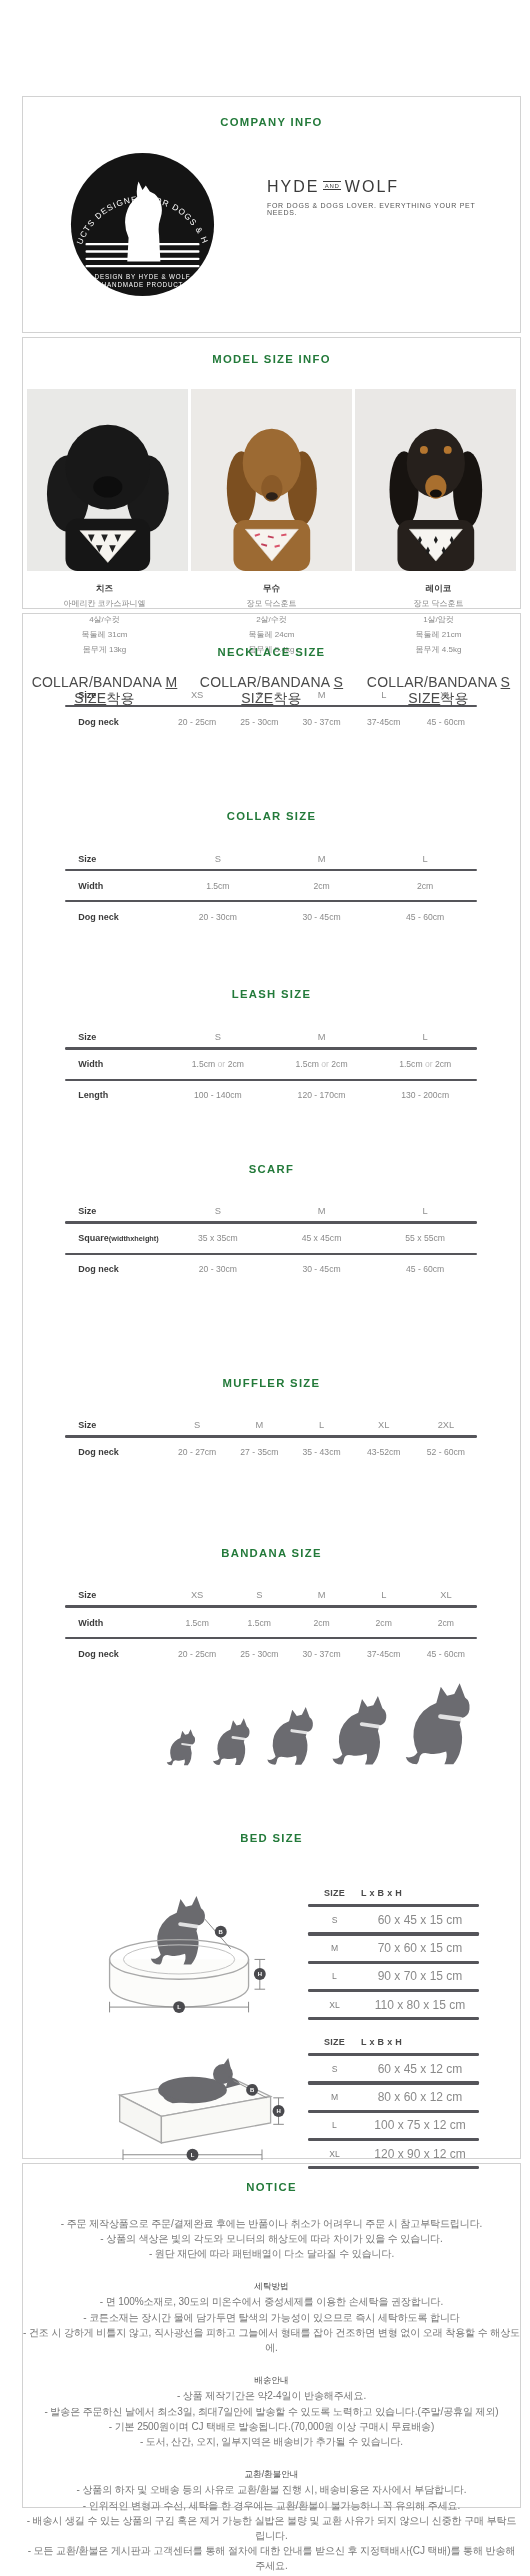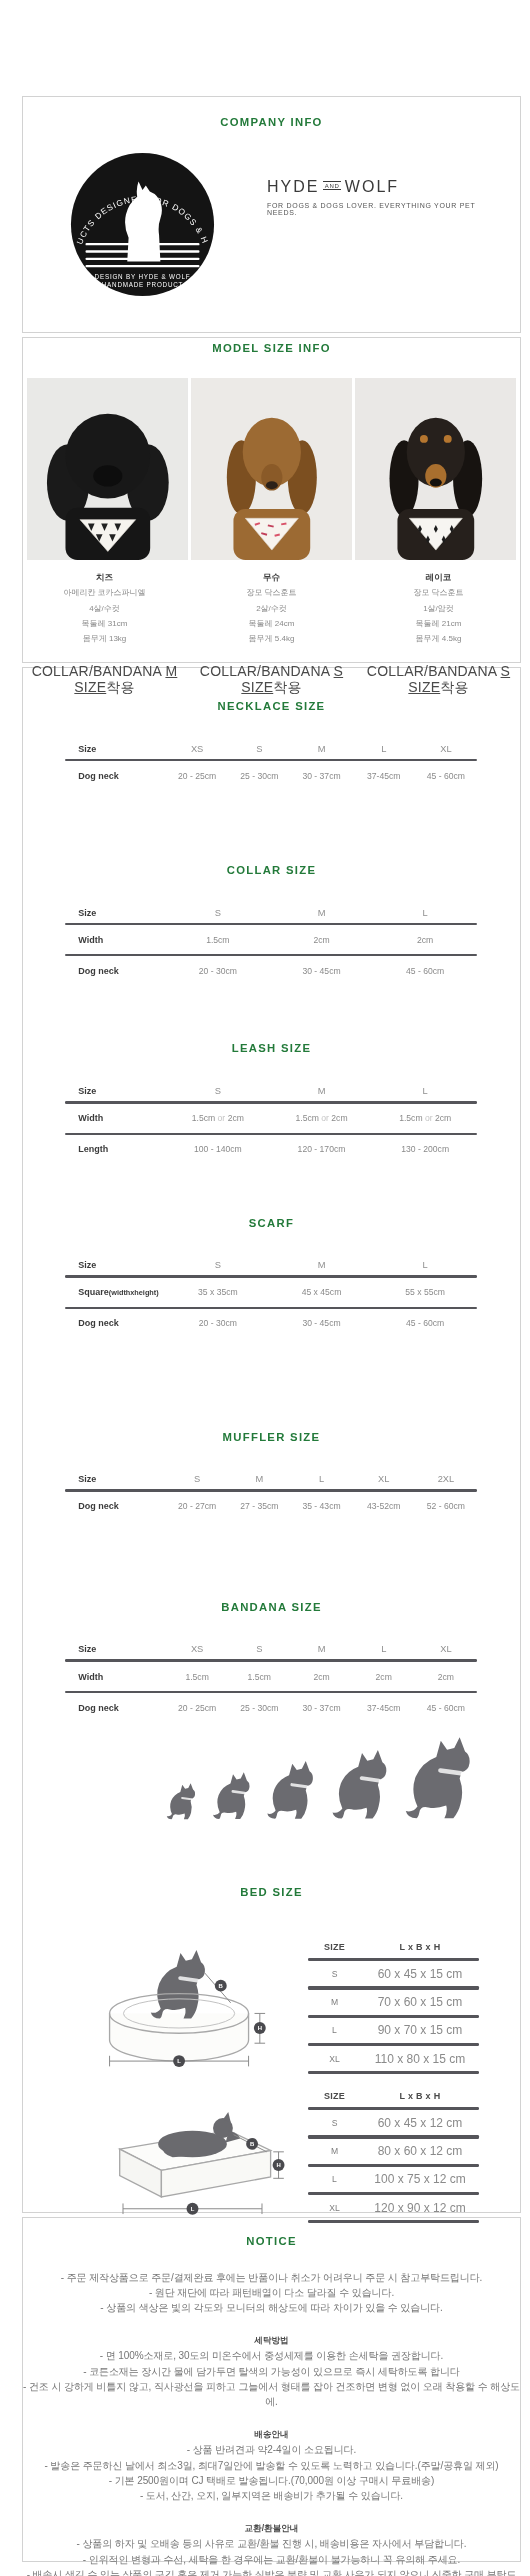--- a/index.html
+++ b/index.html
@@ -27,21 +27,21 @@
   .greet-line { font-size:8.3px; color:#666; line-height:14.6px; letter-spacing:-0.1px; }
   .greet-gap { height:14.6px; }
   .brand-block { margin-top:16px; }
   .brand-line { font-size:16px; color:#3a3a3a; letter-spacing:2px; font-weight:400; }
   .brand-and {
     display:inline-block; font-size:6px; letter-spacing:0.7px; vertical-align:4px;
     border-top:0.7px solid #3a3a3a; border-bottom:0.7px solid #3a3a3a; padding:0.7px 1.3px; margin:0 4px;
   }
   .brand-tagline { margin-top:6.6px; font-size:7px; color:#555; letter-spacing:0.7px; }
   
-  .box-model { height:326px; padding-top:4px; }
+  .box-model { height:272px; padding-top:15px; }
   .photo-row { display:flex; justify-content:center; gap:3.3px; margin-top:24px; }
   .photo { width:161px; height:182px; background:#e9e9e7; }
   .model-text-row { display:flex; justify-content:center; gap:6px; margin-top:9.3px; }
   .model-card { width:161px; text-align:center; }
   .model-name { font-size:8.6px; font-weight:700; color:#3c3c3c; line-height:16px; }
   .model-line { font-size:8px; color:#8a8a8a; line-height:15.2px; }
   .model-size-line { margin-top:17px; font-size:14px; color:#4a4a4a; letter-spacing:0.2px; }
   .model-size-line .u { text-decoration:underline; }
   
   .box-tables { height:1546px; }
@@ -69,29 +69,29 @@
   
   .bed-section { margin-top:66px; }
   .bed-row { position:relative; height:139px; margin-top:36px; }
   .bed-row.second { margin-top:10px; }
   .bed-diagram { position:absolute; left:70px; top:0; }
   .bed-table { position:absolute; left:285px; top:1.3px; width:171px; }
   .bed-tr { display:flex; align-items:center; }
   .bed-tr.head { height:22.5px; }
   .bed-tr.data { height:25px; }
   .bed-th-size { width:53px; text-align:center; font-size:9px; color:#4a4a4a; font-weight:700; letter-spacing:0.3px; }
-  .bed-th-dims { flex:1; text-align:center; font-size:9px; color:#4a4a4a; font-weight:700; letter-spacing:0.3px; }
+  .bed-th-dims { flex:1; text-align:left; font-size:9px; color:#4a4a4a; font-weight:700; letter-spacing:0.3px; }
   .bed-td-size { width:53px; text-align:center; font-size:8.6px; color:#7d7d7d; }
   .bed-td-dims { flex:1; text-align:center; font-size:12px; color:#8a8a8a; }
   .bed-bar { height:3.3px; background:#55555a; border-radius:1.3px; }
   
   .box-notice { height:345px; padding-top:17px; }
   .notice-body { margin-top:22.5px; text-align:center; }
   .notice-line { font-size:10px; color:#757575; line-height:15.2px; letter-spacing:-0.1px; }
-  .notice-heading { font-size:8.6px; font-weight:700; color:#4a4a4a; line-height:15.2px; margin-top:18px; }
+  .notice-heading { font-size:8.6px; font-weight:400; color:#4a4a4a; line-height:15.2px; margin-top:18px; }
 </style>
 </head>
 <body>
 
 <svg width="0" height="0" style="position:absolute">
   <defs>
     <g id="sitting-dog">
       <path d="M14 98 Q4 98 2 90 Q10 92 15 85 Q7 68 13 52 Q20 36 36 30 L41 12 L48 22 L56 20 L62 8 L68 24 Q74 28 73 37 Q72 45 64 47 L62 54 Q67 68 63 82 Q61 91 55 98 L45 98 Q49 90 47 84 Q36 88 27 86 Q18 84 17 92 Q16 97 14 98 Z"></path>
       <rect x="38" y="44" width="28" height="5" rx="2.5" fill="#ffffff" opacity="0.8" transform="rotate(8 52 46)"></rect>
     </g>
@@ -506,28 +506,28 @@
             <div class="bed-bar"></div>
           </div>
       </div>
     </div>
   </div>
 
   <div class="box box-notice">
     <div class="sec-title">NOTICE</div>
     <div class="notice-body" id="notice-body">
         <div class="notice-line">- 주문 제작상품으로 주문/결제완료 후에는 반품이나 취소가 어려우니 주문 시 참고부탁드립니다.</div>
+        <div class="notice-line">- 상품의 색상은 빛의 각도와 모니터의 해상도에 따라 차이가 있을 수 있습니다.</div>
         <div class="notice-line">- 원단 재단에 따라 패턴배열이 다소 달라질 수 있습니다.</div>
-        <div class="notice-line">- 상품의 색상은 빛의 각도와 모니터의 해상도에 따라 차이가 있을 수 있습니다.</div>
         <div class="notice-heading">세탁방법</div>
         <div class="notice-line">- 면 100%소재로, 30도의 미온수에서 중성세제를 이용한 손세탁을 권장합니다.</div>
         <div class="notice-line">- 코튼소재는 장시간 물에 담가두면 탈색의 가능성이 있으므로 즉시 세탁하도록 합니다</div>
         <div class="notice-line">- 건조 시 강하게 비틀지 않고, 직사광선을 피하고 그늘에서 형태를 잡아 건조하면 변형 없이 오래 착용할 수 해상도에.</div>
         <div class="notice-heading">배송안내</div>
-        <div class="notice-line">- 상품 반려견과 약2-4일이 소요됩니다.</div>
+        <div class="notice-line">- 상품 제작기간은 약2-4일이 반송해주세요.</div>
         <div class="notice-line">- 발송은 주문하신 날에서 최소3일, 최대7일안에 발송할 수 있도록 노력하고 있습니다.(주말/공휴일 제외)</div>
         <div class="notice-line">- 기본 2500원이며  CJ 택배로 발송됩니다.(70,000원 이상 구매시 무료배송)</div>
         <div class="notice-line">- 도서, 산간, 오지, 일부지역은 배송비가 추가될 수 있습니다.</div>
         <div class="notice-heading">교환/환불안내</div>
         <div class="notice-line">- 상품의 하자 및 오배송 등의 사유로 교환/환불 진행 시, 배송비용은 자사에서 부담합니다.</div>
         <div class="notice-line">- 인위적인 변형과 수선, 세탁을 한 경우에는 교환/환불이 불가능하니 꼭 유의해 주세요.</div>
         <div class="notice-line">- 배송시 생길 수 있는 상품의 구김 혹은 제거 가능한 실밥은 불량 및 교환 사유가 되지 않으니 신중한 구매 부탁드립니다.</div>
         <div class="notice-line">- 모든 교환/환불은 게시판과 고객센터를 통해 절차에 대한 안내를 받으신 후 지정택배사(CJ 택배)를 통해 반송해주세요.</div>
       </div>
   </div>

